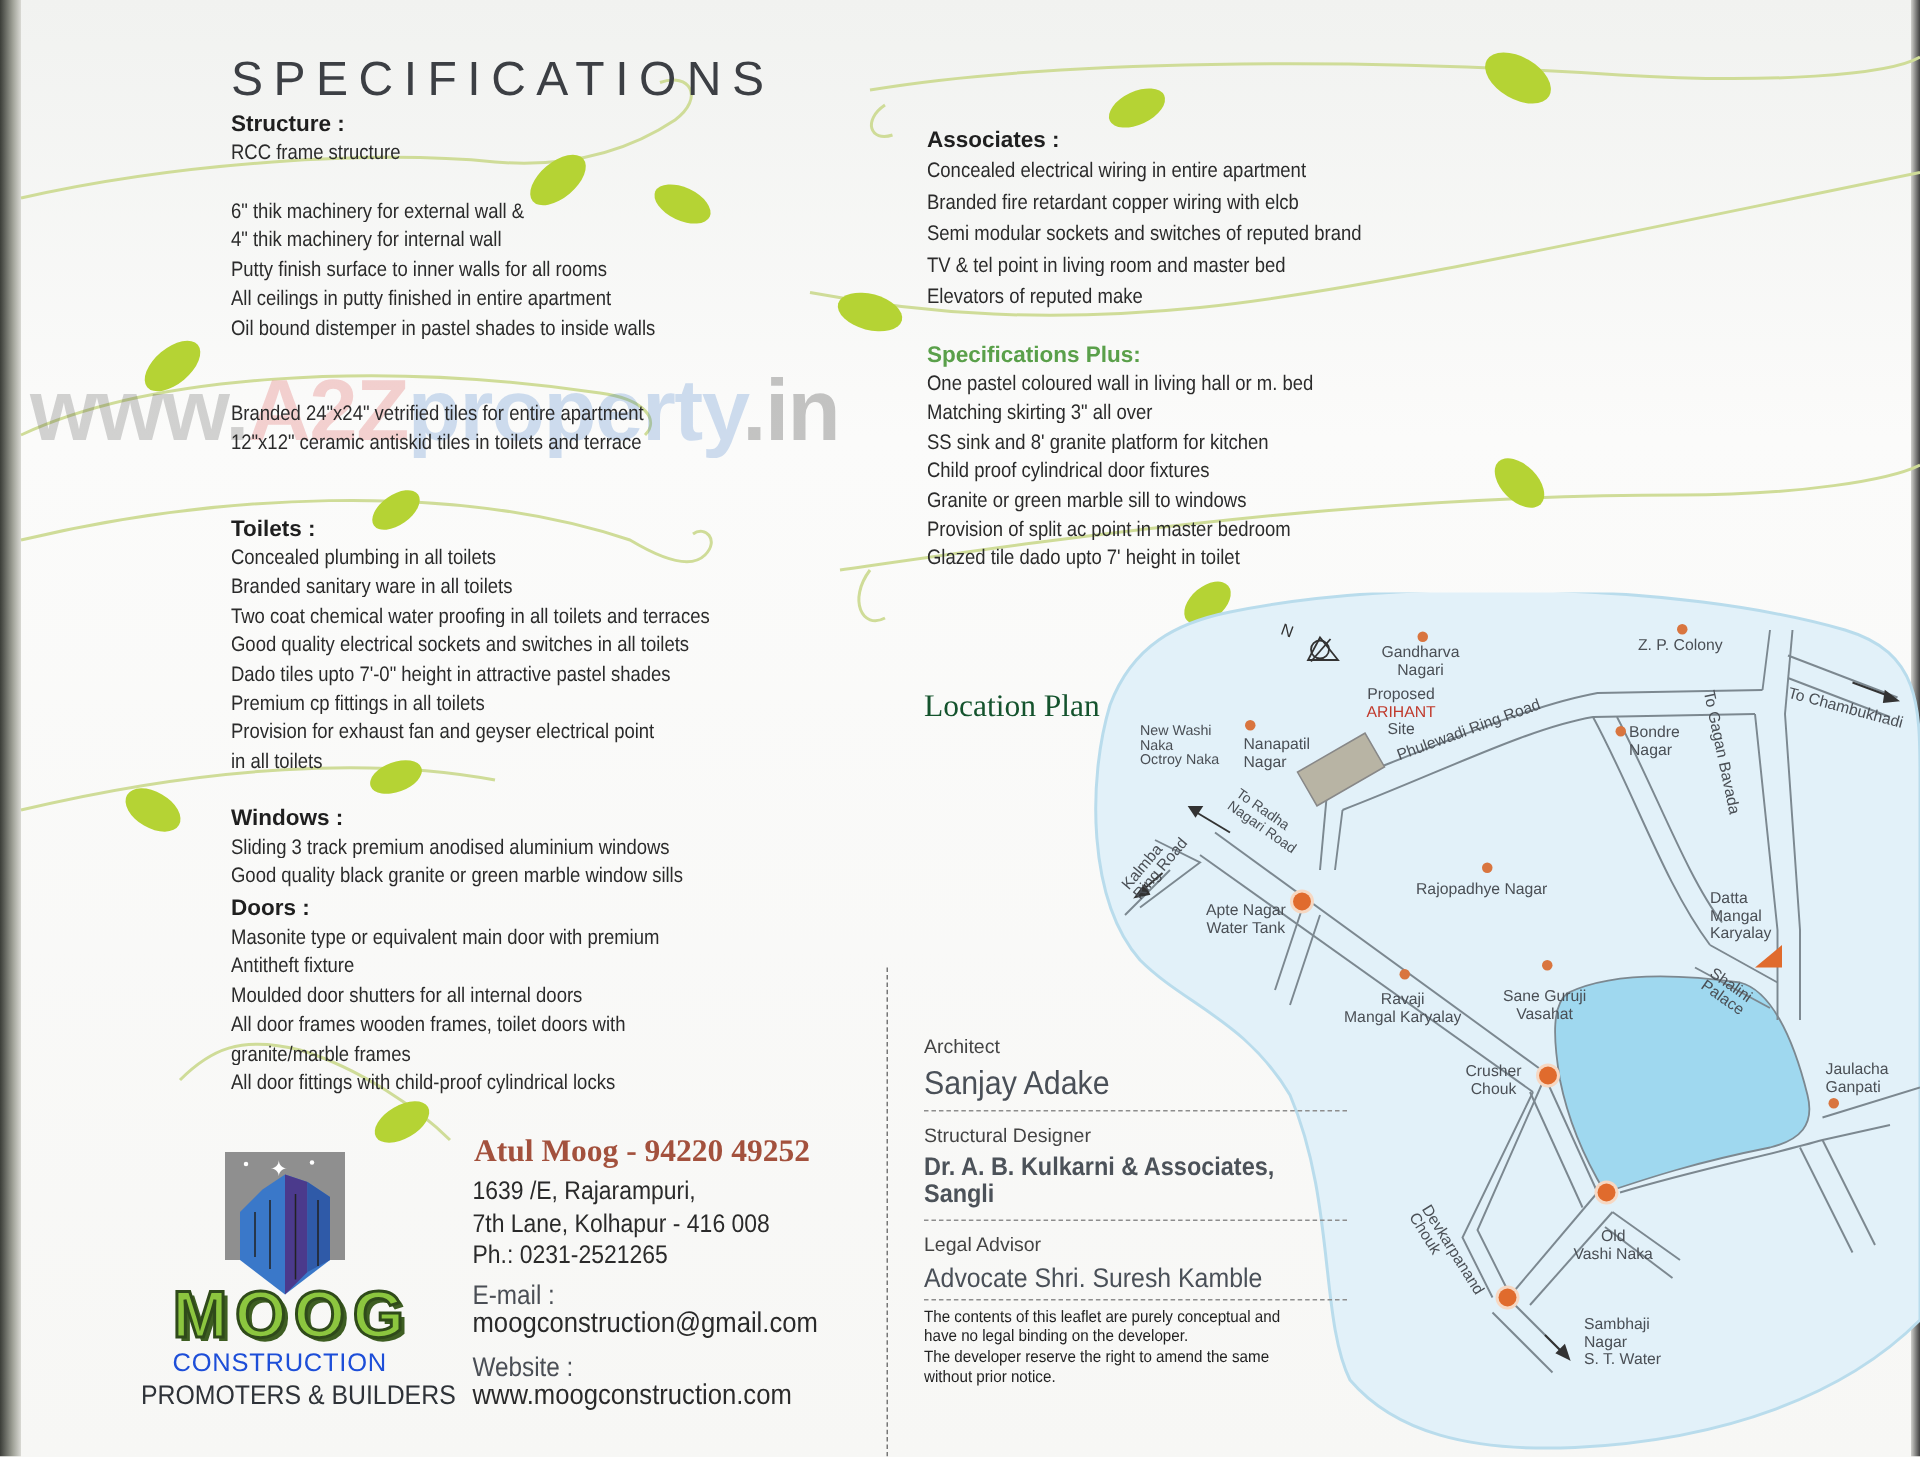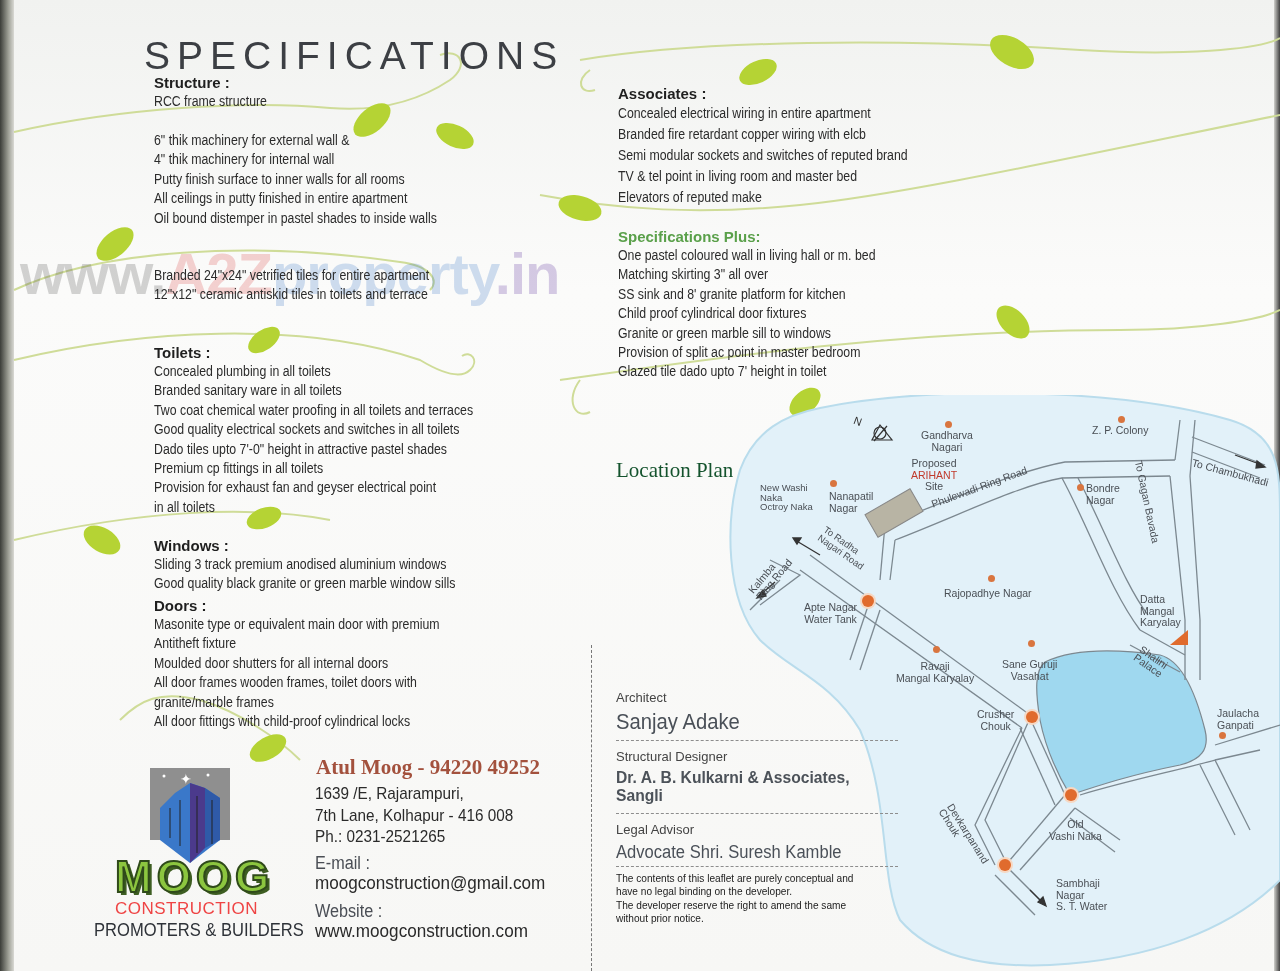--- a/index.html
+++ b/index.html
@@ -2,45 +2,45 @@
 <html><head>
 <meta charset="utf-8">
 <style>
   html,body{margin:0;padding:0;}
   body{width:1280px;height:971px;position:relative;overflow:hidden;background:#f7f7f5;font-family:"Liberation Sans",sans-serif;color:#2a2a2a;}
   .edge-left{position:absolute;left:0;top:0;width:14px;height:971px;background:linear-gradient(90deg,#3b3d38,#9ea096 60%,#d9d9d4);}
   .edge-right{position:absolute;right:0;top:0;width:6px;height:971px;background:linear-gradient(90deg,#cfcfcb,#404040);}
   .page{position:absolute;left:14px;top:0;width:1260px;height:971px;background:linear-gradient(180deg,#f1f2f0 0%,#fbfbfa 30%,#f7f7f5 100%);}
   .deco{position:absolute;left:0;top:0;width:1280px;height:971px;pointer-events:none;}
   .abs{position:absolute;}
-  .title{left:144px;top:34px;font-size:39px;letter-spacing:7px;color:#3c3f44;font-weight:normal;}
+  .title{left:154px;top:34px;font-size:32px;letter-spacing:7px;color:#3c3f44;font-weight:normal;}
   .sec-h{font-size:15px;font-weight:bold;color:#1f1f1f;margin:0;line-height:19px;}
   .line{font-family:"Liberation Sans",sans-serif;font-size:14px;line-height:19.4px;color:#2b2b2b;transform:scaleX(0.88);transform-origin:left;white-space:nowrap;}
   .block{position:absolute;left:154px;}
   .rblock{position:absolute;left:618px;}
   .plus-h{color:#5aa04a;}
   .watermark{position:absolute;left:20px;top:240px;font-size:58px;font-weight:bold;letter-spacing:-1px;opacity:0.22;white-space:nowrap;}
-  .wm-grey{color:#404040;}.wm-red{color:#d83a3a;}.wm-blue{color:#2d6fc4;}.wm-green{color:#4c1d95;}
+  .wm-grey{color:#404040;}.wm-red{color:#d83a3a;}.wm-blue{color:#2d6fc4;}.wm-green{color:#000000;}
   .loc-title{left:616px;top:458px;font-family:"Liberation Serif",serif;font-size:21px;color:#14532d;}
   .credits{left:616px;top:690px;width:282px;}
   .cr-label{font-size:13px;color:#444;line-height:16px;}
   .cr-value{font-size:19px;color:#4a5058;line-height:20px;transform:scaleX(0.92);transform-origin:left;white-space:nowrap;}
   .cr-value.big{font-size:22px;}
   .cr-value.mid{font-size:17px;font-weight:bold;color:#4c5259;}
   .dash{border-bottom:1px dashed #8d8d8d;margin:8px 0 8px 0;}
   .disclaimer{font-size:11px;line-height:13.4px;color:#222;transform:scaleX(0.92);transform-origin:left;white-space:nowrap;}
   .vdash{position:absolute;left:591px;top:645px;height:326px;border-left:1px dashed #777;}
   .contact-name{left:316px;top:755px;font-family:"Liberation Serif",serif;font-weight:bold;font-size:21px;color:#a3513d;white-space:nowrap;}
   .addr{left:315px;top:783px;font-size:17px;line-height:21.5px;color:#2a2a2a;transform:scaleX(0.9);transform-origin:left;white-space:nowrap;}
   .em-label{left:315px;top:853px;font-size:18px;color:#4a4e55;transform:scaleX(0.9);transform-origin:left;}
   .em-val{left:315px;top:872px;font-size:19px;color:#2a2a2a;transform:scaleX(0.9);transform-origin:left;white-space:nowrap;}
   .web-label{left:315px;top:901px;font-size:18px;color:#4a4e55;transform:scaleX(0.9);transform-origin:left;}
   .web-val{left:315px;top:920px;font-size:19px;color:#2a2a2a;transform:scaleX(0.9);transform-origin:left;white-space:nowrap;}
   .moog{left:115px;top:852px;font-size:44px;font-weight:bold;letter-spacing:5px;color:#8cc63f;-webkit-text-stroke:2px #2f4a1a;text-shadow:3px 3px 0 #3e5e22;}
-  .constr{left:115px;top:899px;font-size:17px;color:#ef4444;letter-spacing:0.5px;}
+  .constr{left:115px;top:899px;font-size:17px;color:#1d4ed8;letter-spacing:0.5px;}
   .promo{left:94px;top:920px;font-size:18px;color:#2e3238;transform:scaleX(0.92);transform-origin:left;white-space:nowrap;}
   .map{position:absolute;left:720px;top:395px;width:560px;height:576px;}
   .maplbl{position:absolute;font-size:10.5px;line-height:11.5px;color:#4a4f55;white-space:nowrap;}
   .dot{position:absolute;width:7px;height:7px;border-radius:50%;background:#d9753f;}
   .dot.big{width:12px;height:12px;background:#e06b2d;box-shadow:0 0 0 2px #f6d8c3;}
 </style>
 </head>
 <body>
 
 <div class="edge-left"></div>

